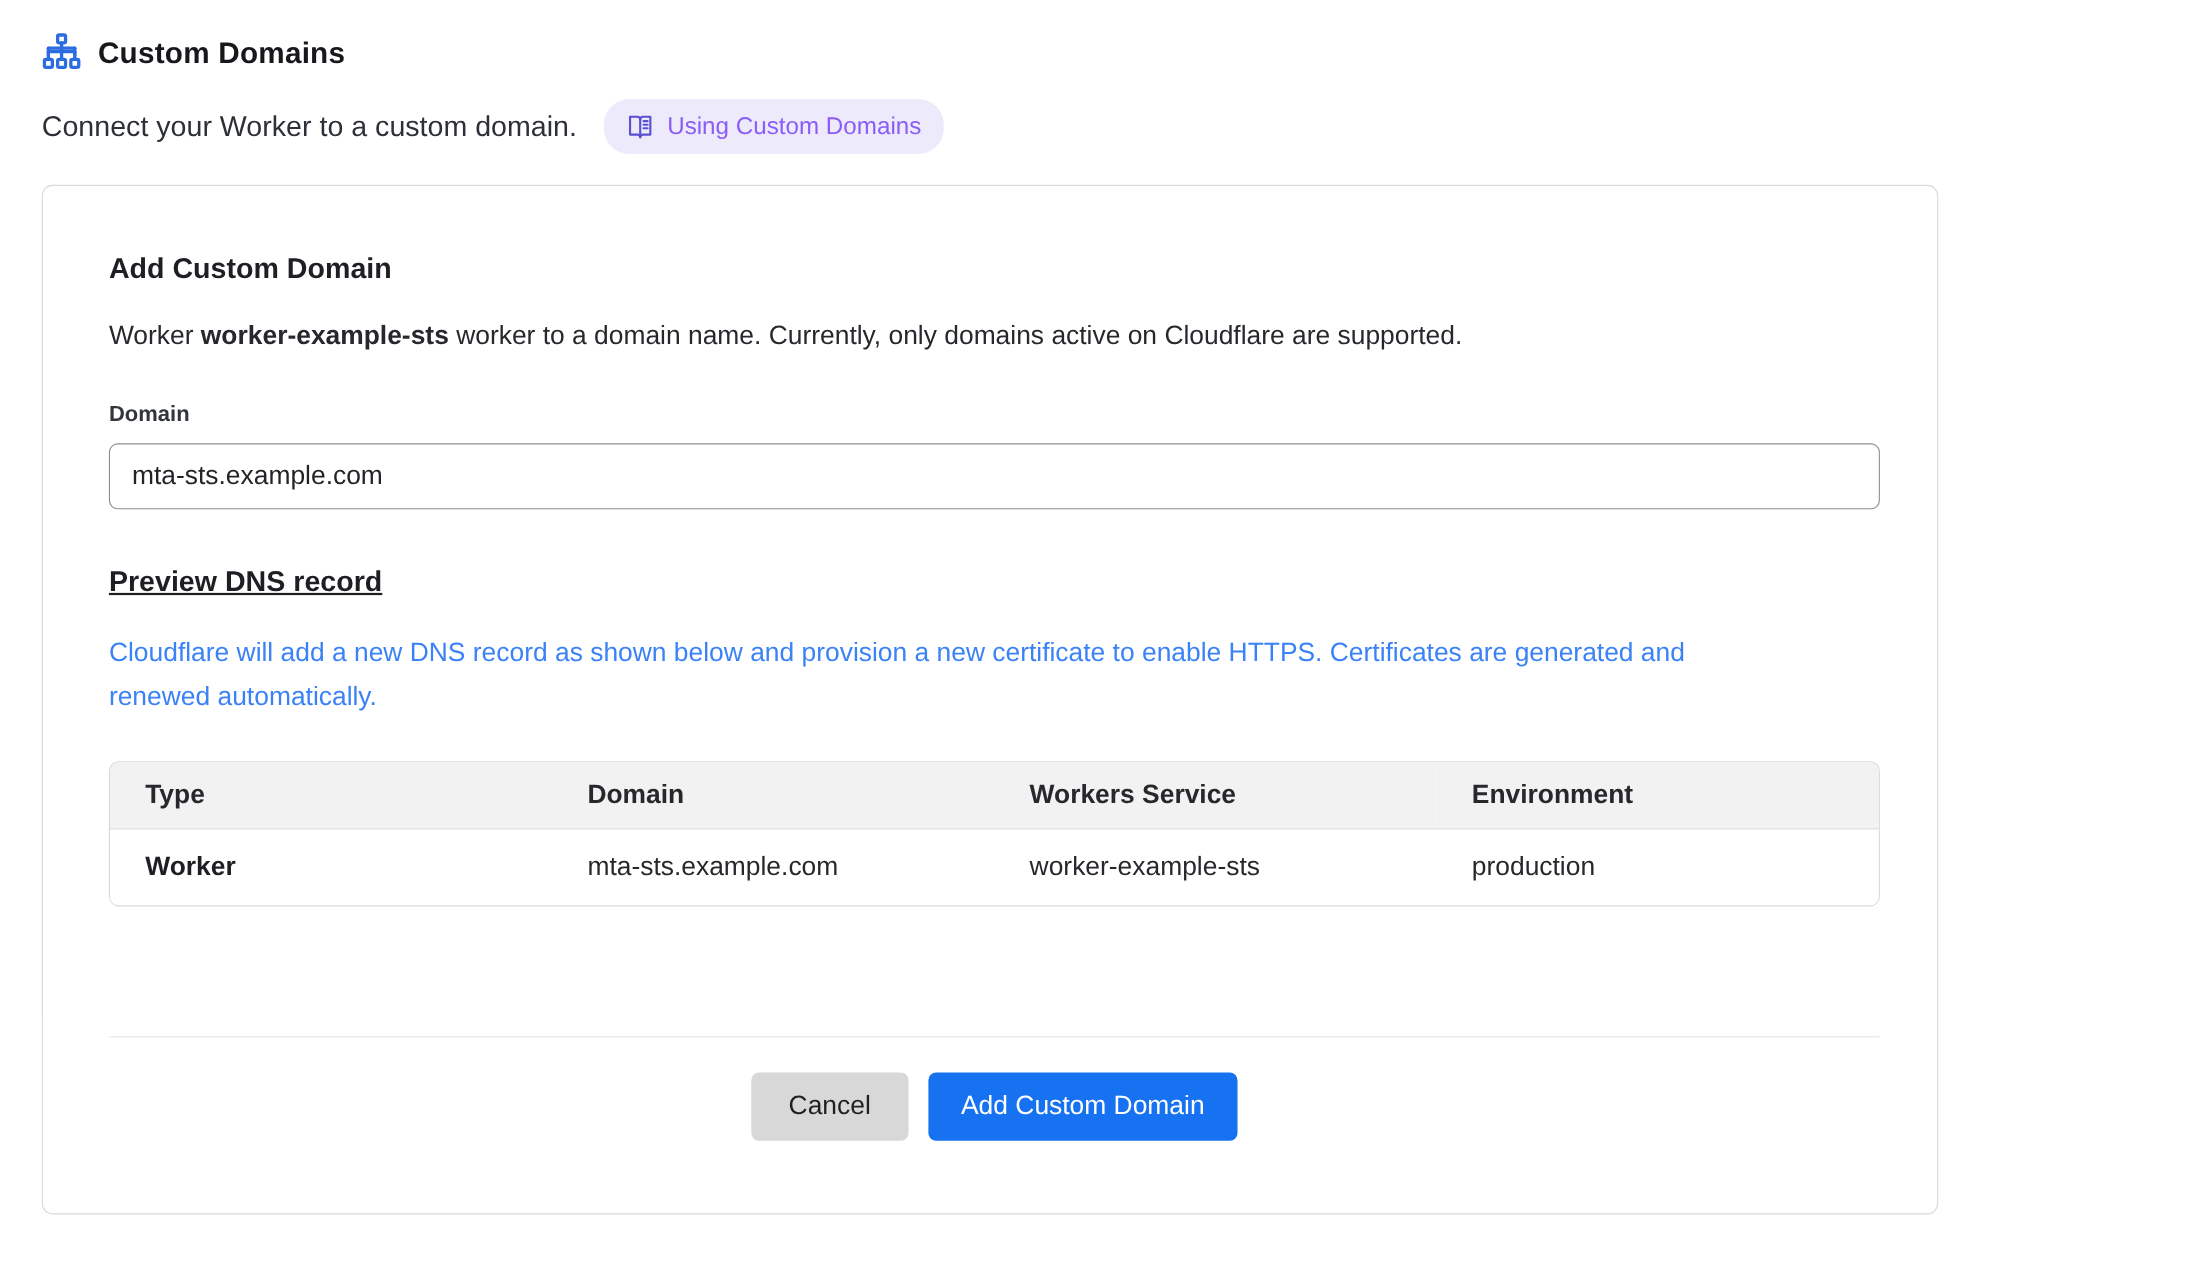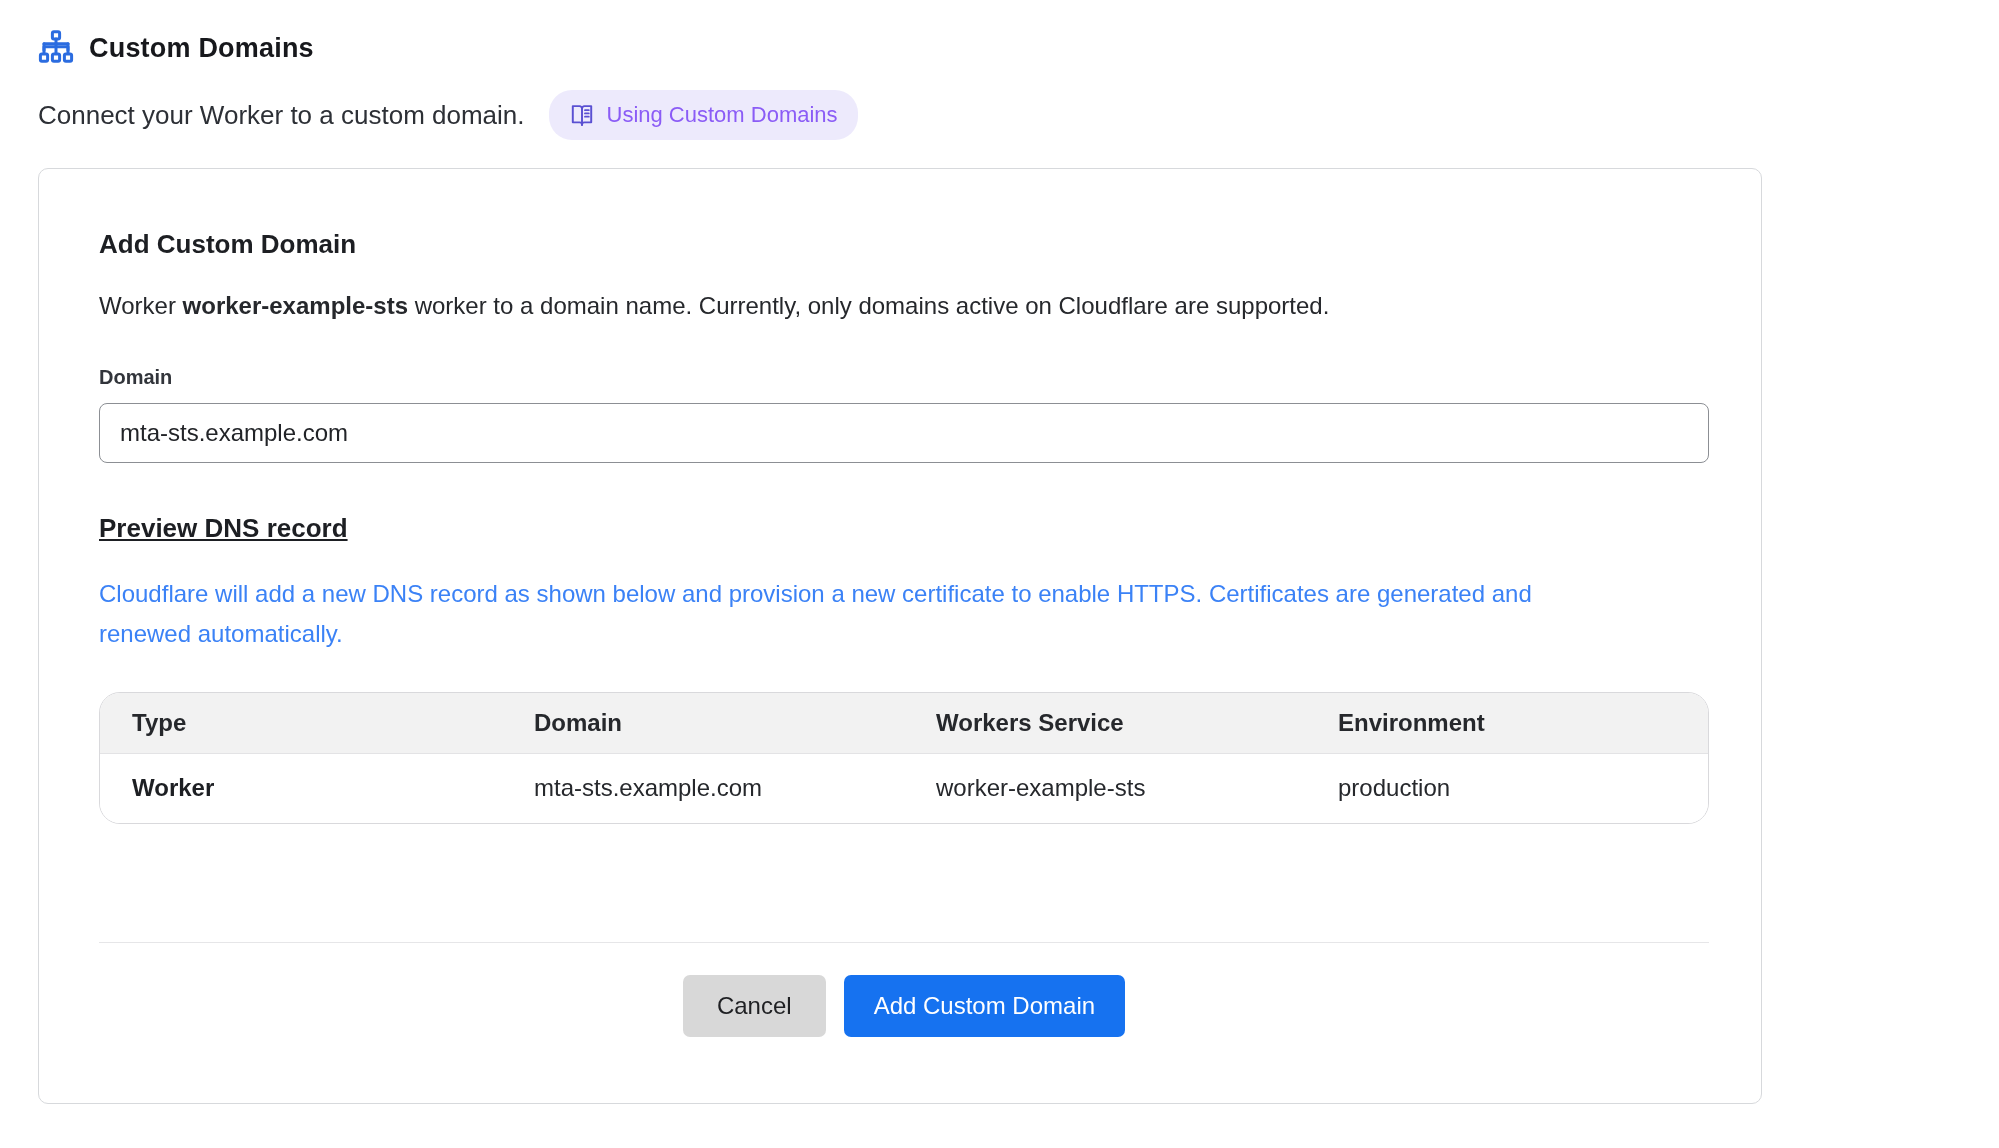--- a/index.html
+++ b/index.html
@@ -52,21 +52,21 @@
     outline: none; background: #fff;
   }
 
   .preview-title { margin-top: 50px; font-size: 26px; font-weight: 700; color: #1d1f23; text-decoration: underline; }
   .preview-desc { margin-top: 30px; font-size: 24px; line-height: 40px; color: #3b82f6; max-width: 1480px; }
 
   
   .dns-table-wrap {
     margin-top: 38px;
     border: 1px solid #d9d9dc;
-    border-radius: 21px;
+    border-radius: 9px;
     overflow: hidden;
   }
   table { width: 100%; border-collapse: collapse; }
   thead th {
     background: #f2f2f2;
     text-align: left;
     font-size: 24px; font-weight: 700; color: #26282c;
     height: 60px; padding: 0 0 0 32px;
     border-bottom: 1px solid #e3e3e5;
     width: 25%;

